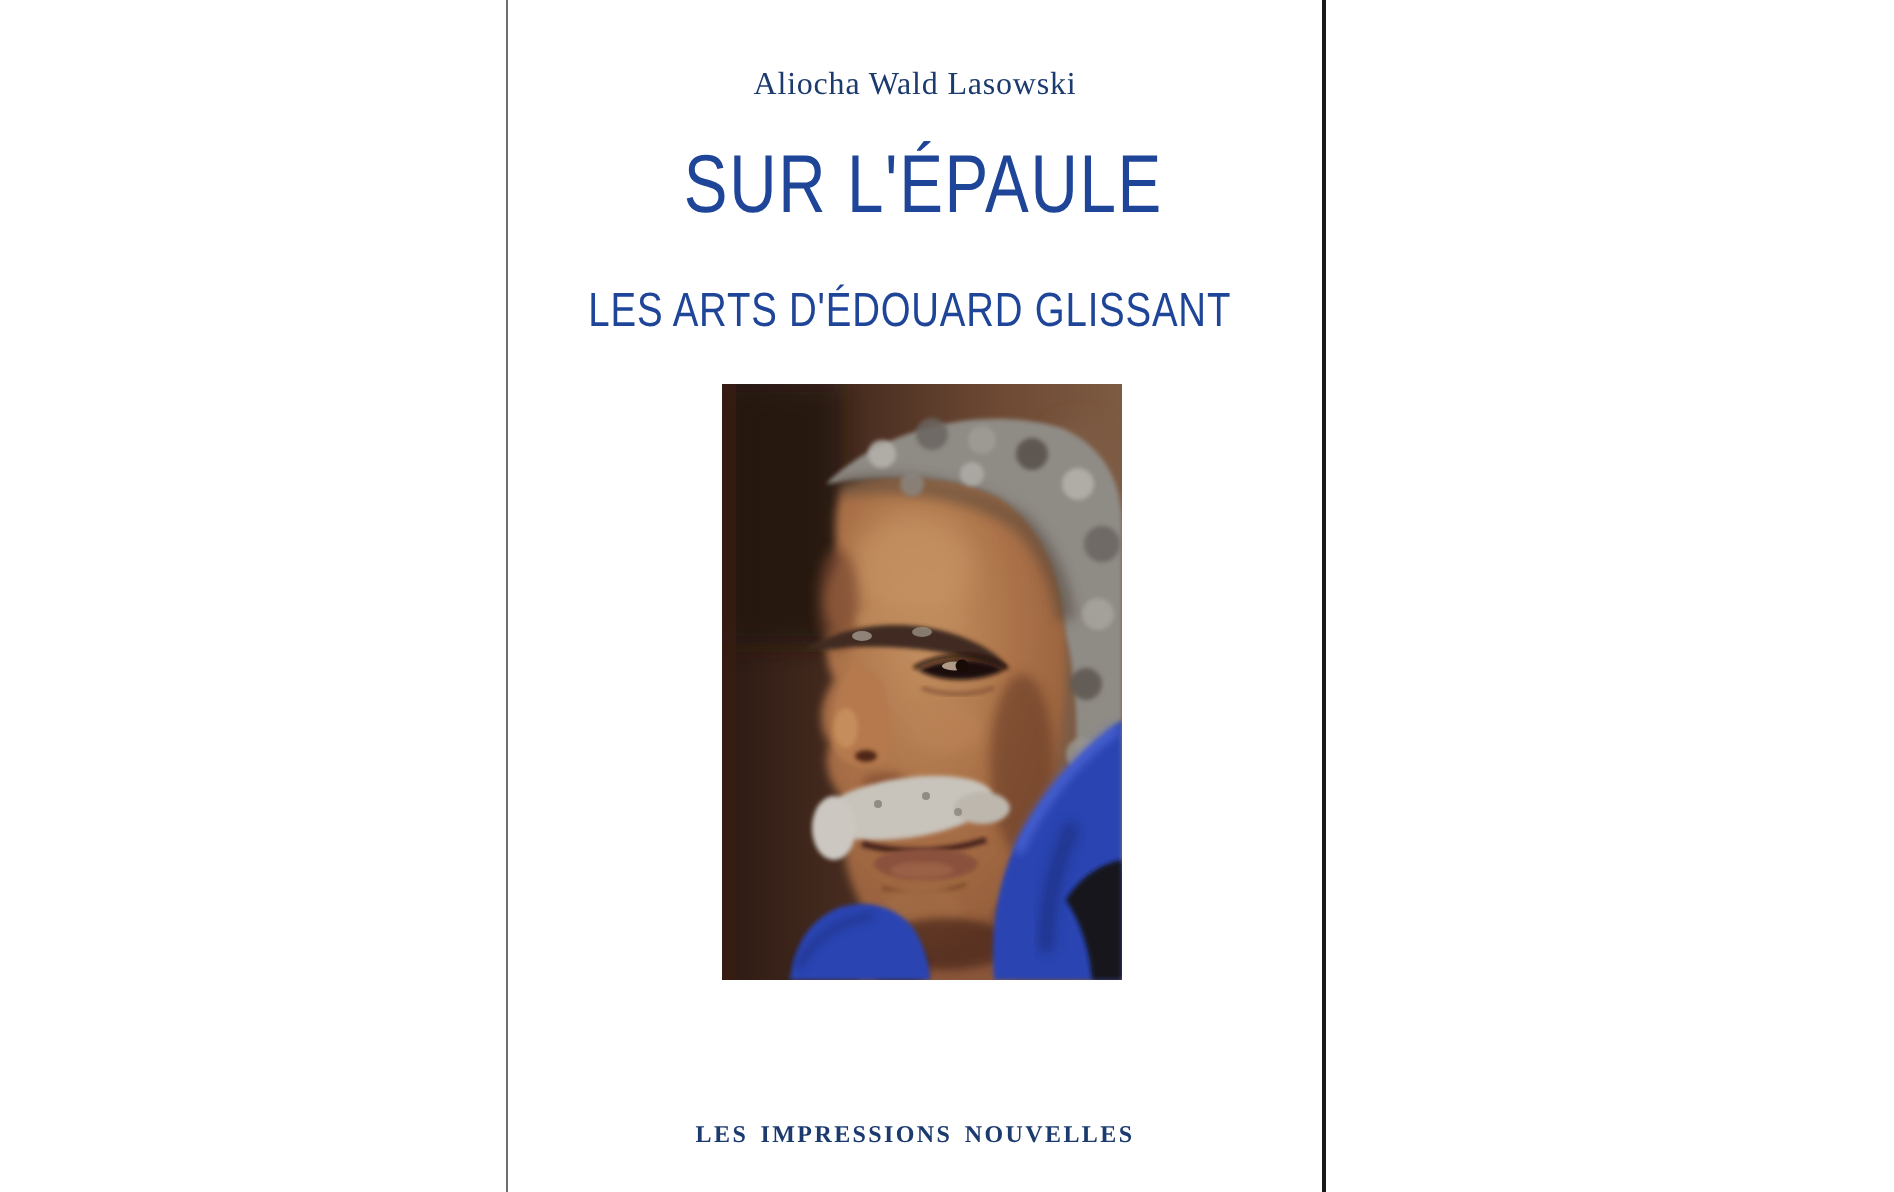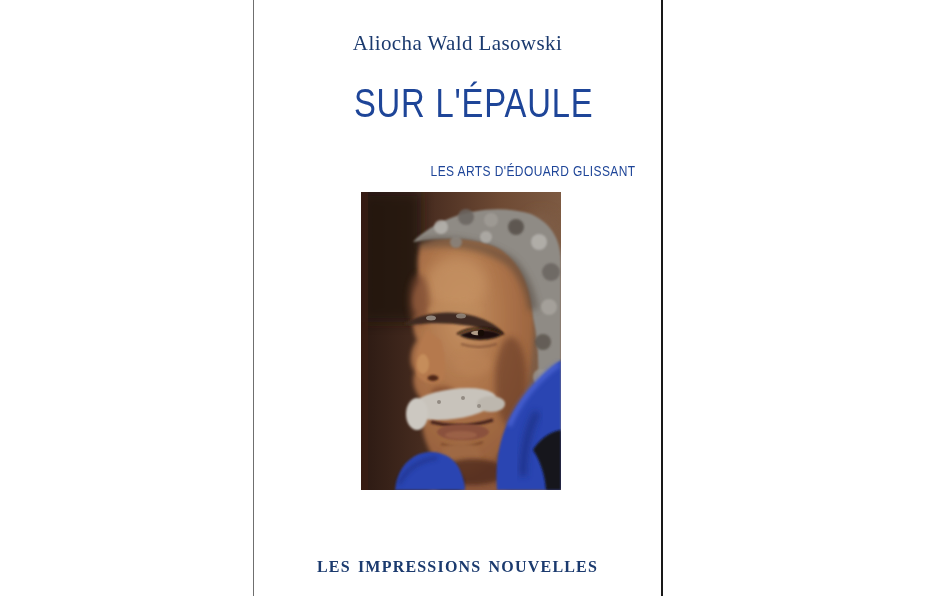--- a/index.html
+++ b/index.html
@@ -2,33 +2,33 @@
 <html style="--page_background: #ffffff; --border_left: #6f6f6f; --border_right: #191919; --title_blue: #1e4598; --author_navy: #1b3a6e; --publisher_navy: #1b3a6e; --photo_bg_dark: #2c1a13; --photo_bg_mid: #4a2e21; --photo_bg_light: #7d5a42; --skin: #aa7148; --skin_highlight: #c59162; --skin_shadow: #613420; --hair_gray: #8f8b85; --mustache_gray: #c8c3bb; --scarf_blue: #2a44b2; --scarf_shadow: #1d2e80; --dark_corner: #15151a;"><head>
 <meta charset="utf-8">
 <style>
   html,body{margin:0;padding:0;background:#ffffff;}
   .stage{position:relative;width:947px;height:596px;background:var(--page_background,#fff);overflow:hidden;
          font-family:"Liberation Sans",sans-serif;}
   .cover{position:absolute;left:253px;top:0;width:410px;height:596px;background:#fff;
          border-left:1px solid var(--border_left,#6f6f6f);
          border-right:2px solid var(--border_right,#191919);box-sizing:border-box;}
   .author{position:absolute;top:31px;left:0;width:100%;text-align:center;
-          font-family:"Liberation Serif",serif;font-size:21px;line-height:24px;
+          font-family:"Liberation Serif",serif;font-size:16px;line-height:24px;
           letter-spacing:0.4px;color:var(--author_navy,#1b3a6e);}
-  .title{position:absolute;top:75px;left:16px;width:100%;text-align:center;
-         color:var(--title_blue,#1e4598);font-weight:300;margin-top:11px;}
+  .title{position:absolute;top:75px;left:4px;width:100%;text-align:center;
+         color:var(--title_blue,#1e4598);font-weight:300;}
   .title .tline{display:block;font-size:41px;line-height:35px;letter-spacing:1px;}
   .title .tline>span{display:inline-block;transform:scaleX(0.80);transform-origin:50% 50%;white-space:nowrap;}
-  .subtitle{position:absolute;top:159px;left:0;width:100%;text-align:right;
-            color:var(--title_blue,#1e4598);font-size:15px;line-height:24px;font-weight:300;letter-spacing:0.5px;}
+  .subtitle{position:absolute;top:144px;left:0;width:100%;text-align:left;
+            color:var(--title_blue,#1e4598);font-size:24px;line-height:24px;font-weight:300;letter-spacing:0.5px;}
   .subtitle>span{display:inline-block;transform:scaleX(0.80);transform-origin:50% 50%;white-space:nowrap;}
   .photo{position:absolute;left:107px;top:192px;width:200px;height:298px;overflow:hidden;}
   .photo svg{display:block;width:100%;height:100%;}
   .publisher{position:absolute;top:560px;left:0;width:100%;text-align:center;
-             font-family:"Liberation Serif",serif;font-weight:bold;font-size:16px;line-height:14px;
+             font-family:"Liberation Serif",serif;font-weight:bold;font-size:12px;line-height:14px;
              letter-spacing:1.2px;word-spacing:2px;color:var(--publisher_navy,#1b3a6e);}
 </style>
 </head>
 <body>
 
 <div class="stage">
   <div class="cover">
 
     <div class="author">Aliocha Wald Lasowski</div>
 

